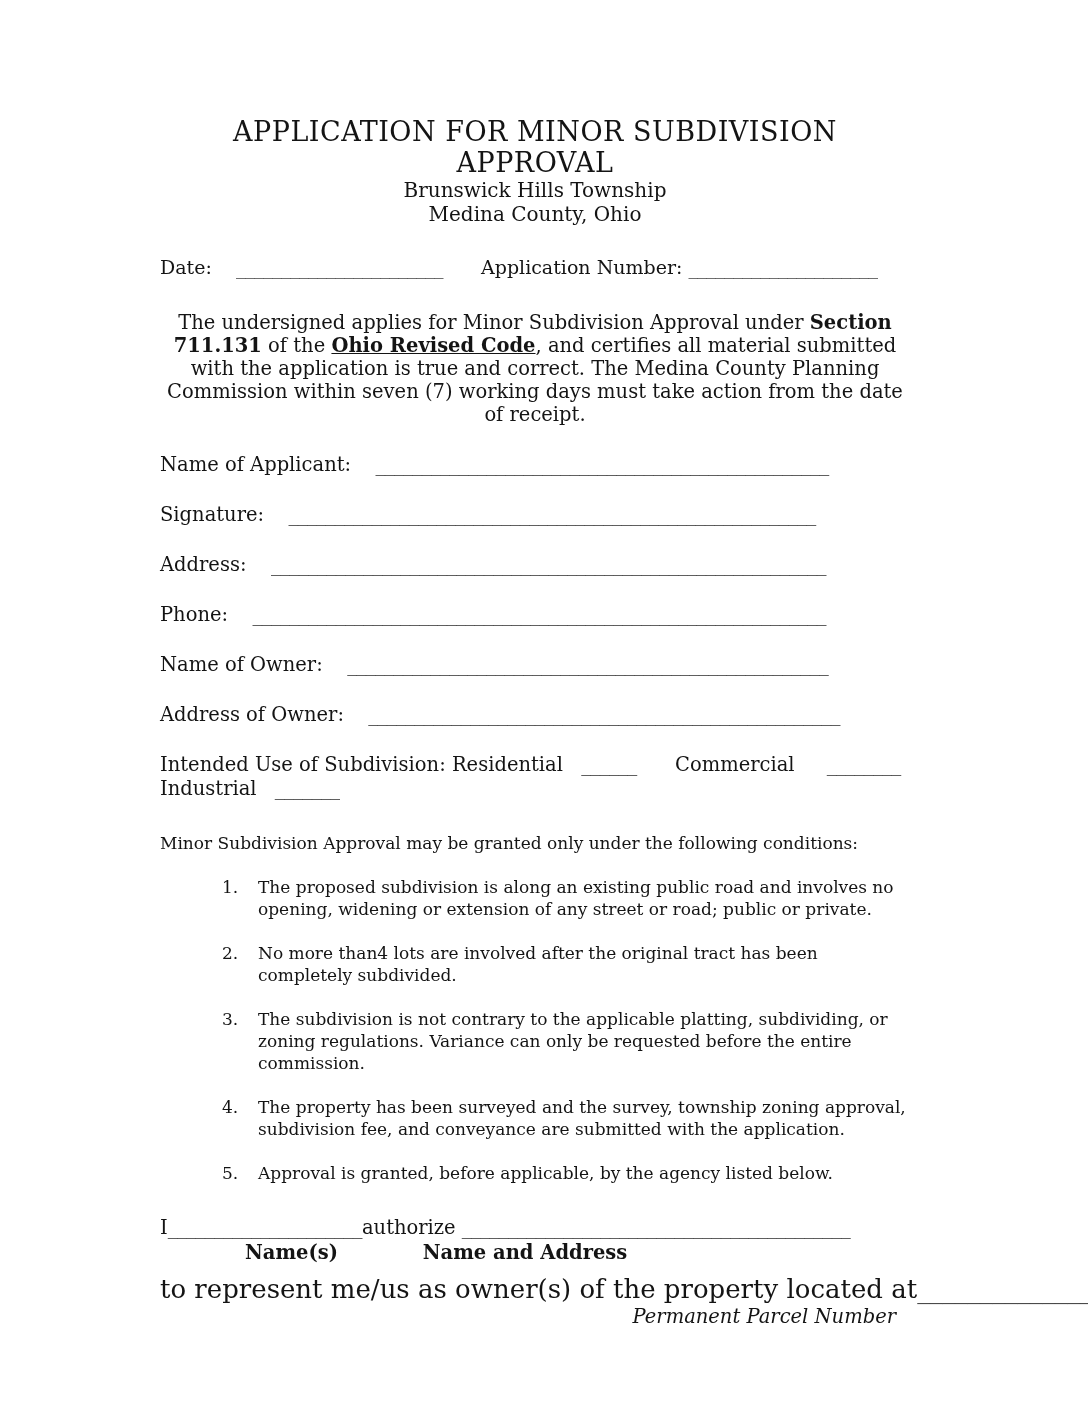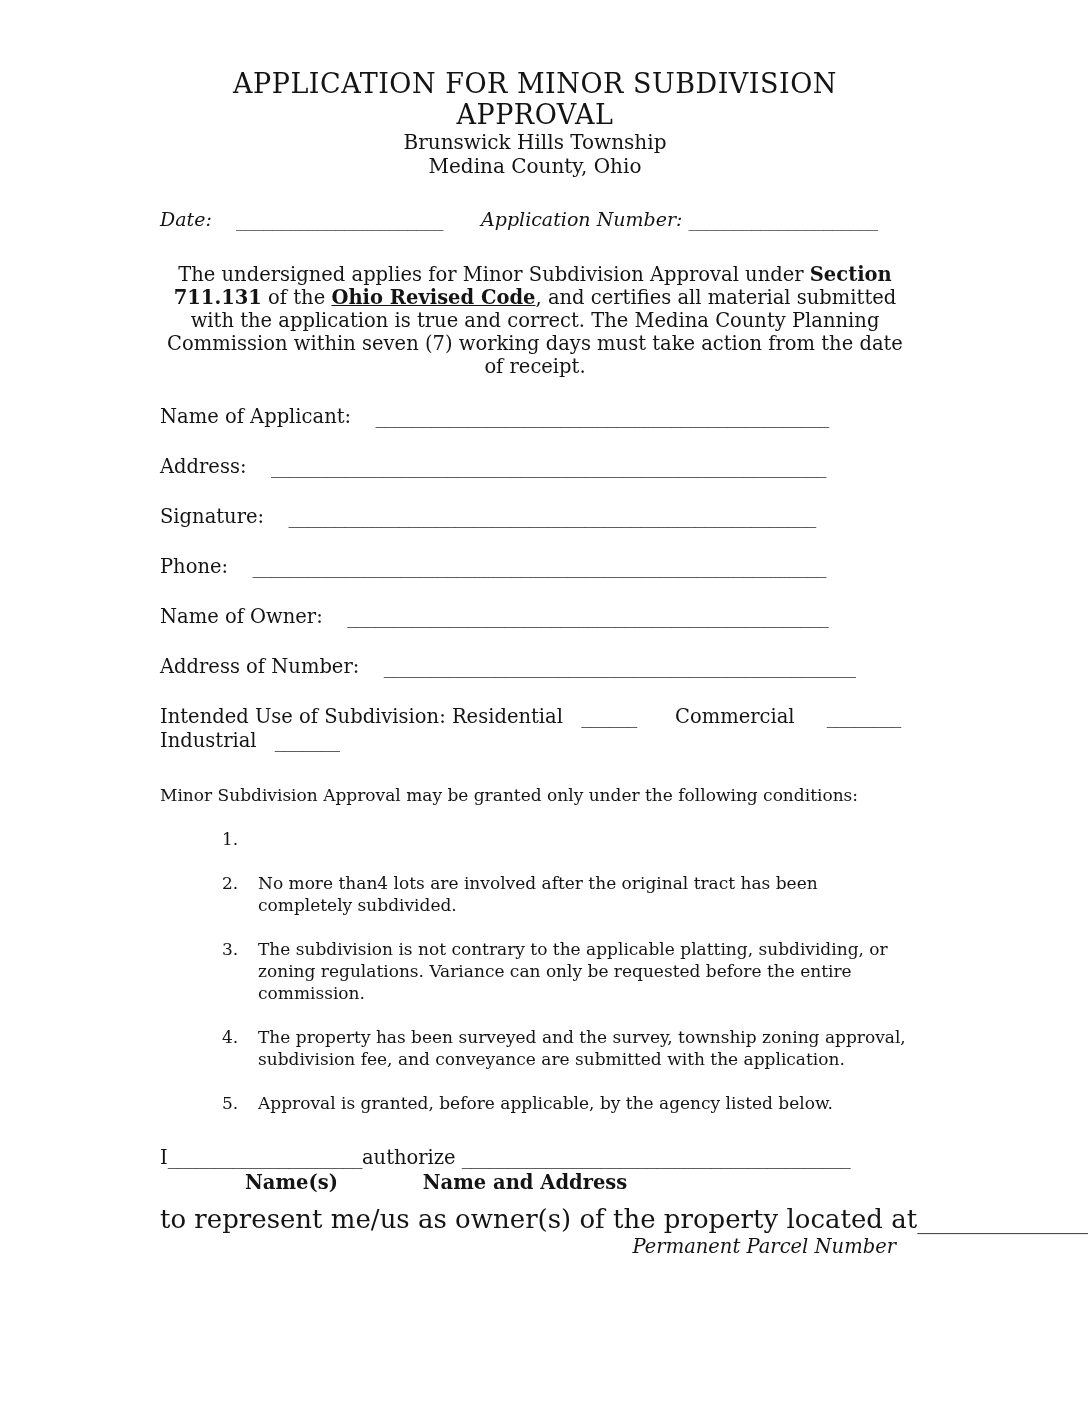--- a/index.html
+++ b/index.html
@@ -1,20 +1,20 @@
 <!DOCTYPE html>
 <html><head>
 <meta charset="utf-8">
 <style>
   html, body { margin: 0; padding: 0; background: #ffffff; }
   .page {
     width: 1088px;
     height: 1408px;
     box-sizing: border-box;
-    padding: 68px 178px 0 160px;
+    padding: 116px 178px 0 160px;
     font-family: "DejaVu Serif", "Liberation Serif", serif;
     color: #141414;
     background: #ffffff;
     overflow: hidden;
     border-radius: 7px;
   }
   .doc-title {
     font-size: 27px;
     font-weight: normal;
     text-align: center;
@@ -24,21 +24,20 @@
   }
   .doc-subtitle {
     font-size: 20px;
     text-align: center;
     line-height: 24px;
   }
   .date-row {
     margin-top: 30px;
     font-size: 19px;
     white-space: nowrap;
-    font-style: italic;
   }
   .blank { color: #3c3c3c; letter-spacing: -0.5px; }
   .gap-lg { display: inline-block; width: 26px; }
   .gap-md { display: inline-block; width: 12px; }
   .intro {
     margin-top: 33px;
     font-size: 19.5px;
     line-height: 23px;
     text-align: center;
   }
@@ -118,66 +117,67 @@
     <span>The undersigned applies for Minor Subdivision Approval under </span><span class="bold">Section 711.131</span><span> of the </span><span class="boldline">Ohio Revised Code</span><span>, and certifies all material submitted with the application is true and correct.  The Medina County Planning Commission within seven (7) working days must take action from the date of receipt.</span>
   </p>
 
   <div class="field-row">
     <span>Name of Applicant:</span>
     <span class="gap-md"></span>
     <span class="blank">_________________________________________________</span>
   </div>
 
   <div class="field-row">
+    <span>Signature:</span>
+    <span class="gap-md"></span>
+    <span class="blank">_________________________________________________________</span>
+  </div>
+
+  <div class="field-row">
     <span>Address:</span>
     <span class="gap-md"></span>
     <span class="blank">____________________________________________________________</span>
   </div>
 
   <div class="field-row">
-    <span>Signature:</span>
-    <span class="gap-md"></span>
-    <span class="blank">_________________________________________________________</span>
-  </div>
-
-  <div class="field-row">
     <span>Phone:</span>
     <span class="gap-md"></span>
     <span class="blank">______________________________________________________________</span>
   </div>
 
 
   <div class="field-row">
     <span>Name of Owner:</span>
     <span class="gap-md"></span>
     <span class="blank">____________________________________________________</span>
   </div>
 
   <div class="field-row">
-    <span>Address of Number:</span>
+    <span>Address of Owner:</span>
     <span class="gap-md"></span>
     <span class="blank">___________________________________________________</span>
   </div>
 
   <div class="intended-row">
     <span>Intended Use of Subdivision:</span>
     <span>Residential</span>
     <span class="gap-md"></span><span class="blank">______</span>
     <span class="gap-lg"></span>
     <span>Commercial</span>
     <span class="gap-lg"></span><span class="blank">________</span>
     <br>
     <span>Industrial</span>
     <span class="gap-md"></span><span class="blank">_______</span>
   </div>
 
   <div class="conditions-intro">Minor Subdivision Approval may be granted only under the following conditions:</div>
 
   <div class="cond-item">
     <span class="cond-num">1.</span>
+    <span class="cond-text">The proposed subdivision is along an existing public road and involves no opening, widening or extension of any street or road; public or private.</span>
   </div>
   <div class="cond-item">
     <span class="cond-num">2.</span>
     <span class="cond-text">No more than4 lots are involved after the original tract has been completely subdivided.</span>
   </div>
   <div class="cond-item">
     <span class="cond-num">3.</span>
     <span class="cond-text">The subdivision is not contrary to the applicable platting, subdividing, or zoning regulations. Variance can only be requested before the entire commission.</span>
   </div>
   <div class="cond-item">

